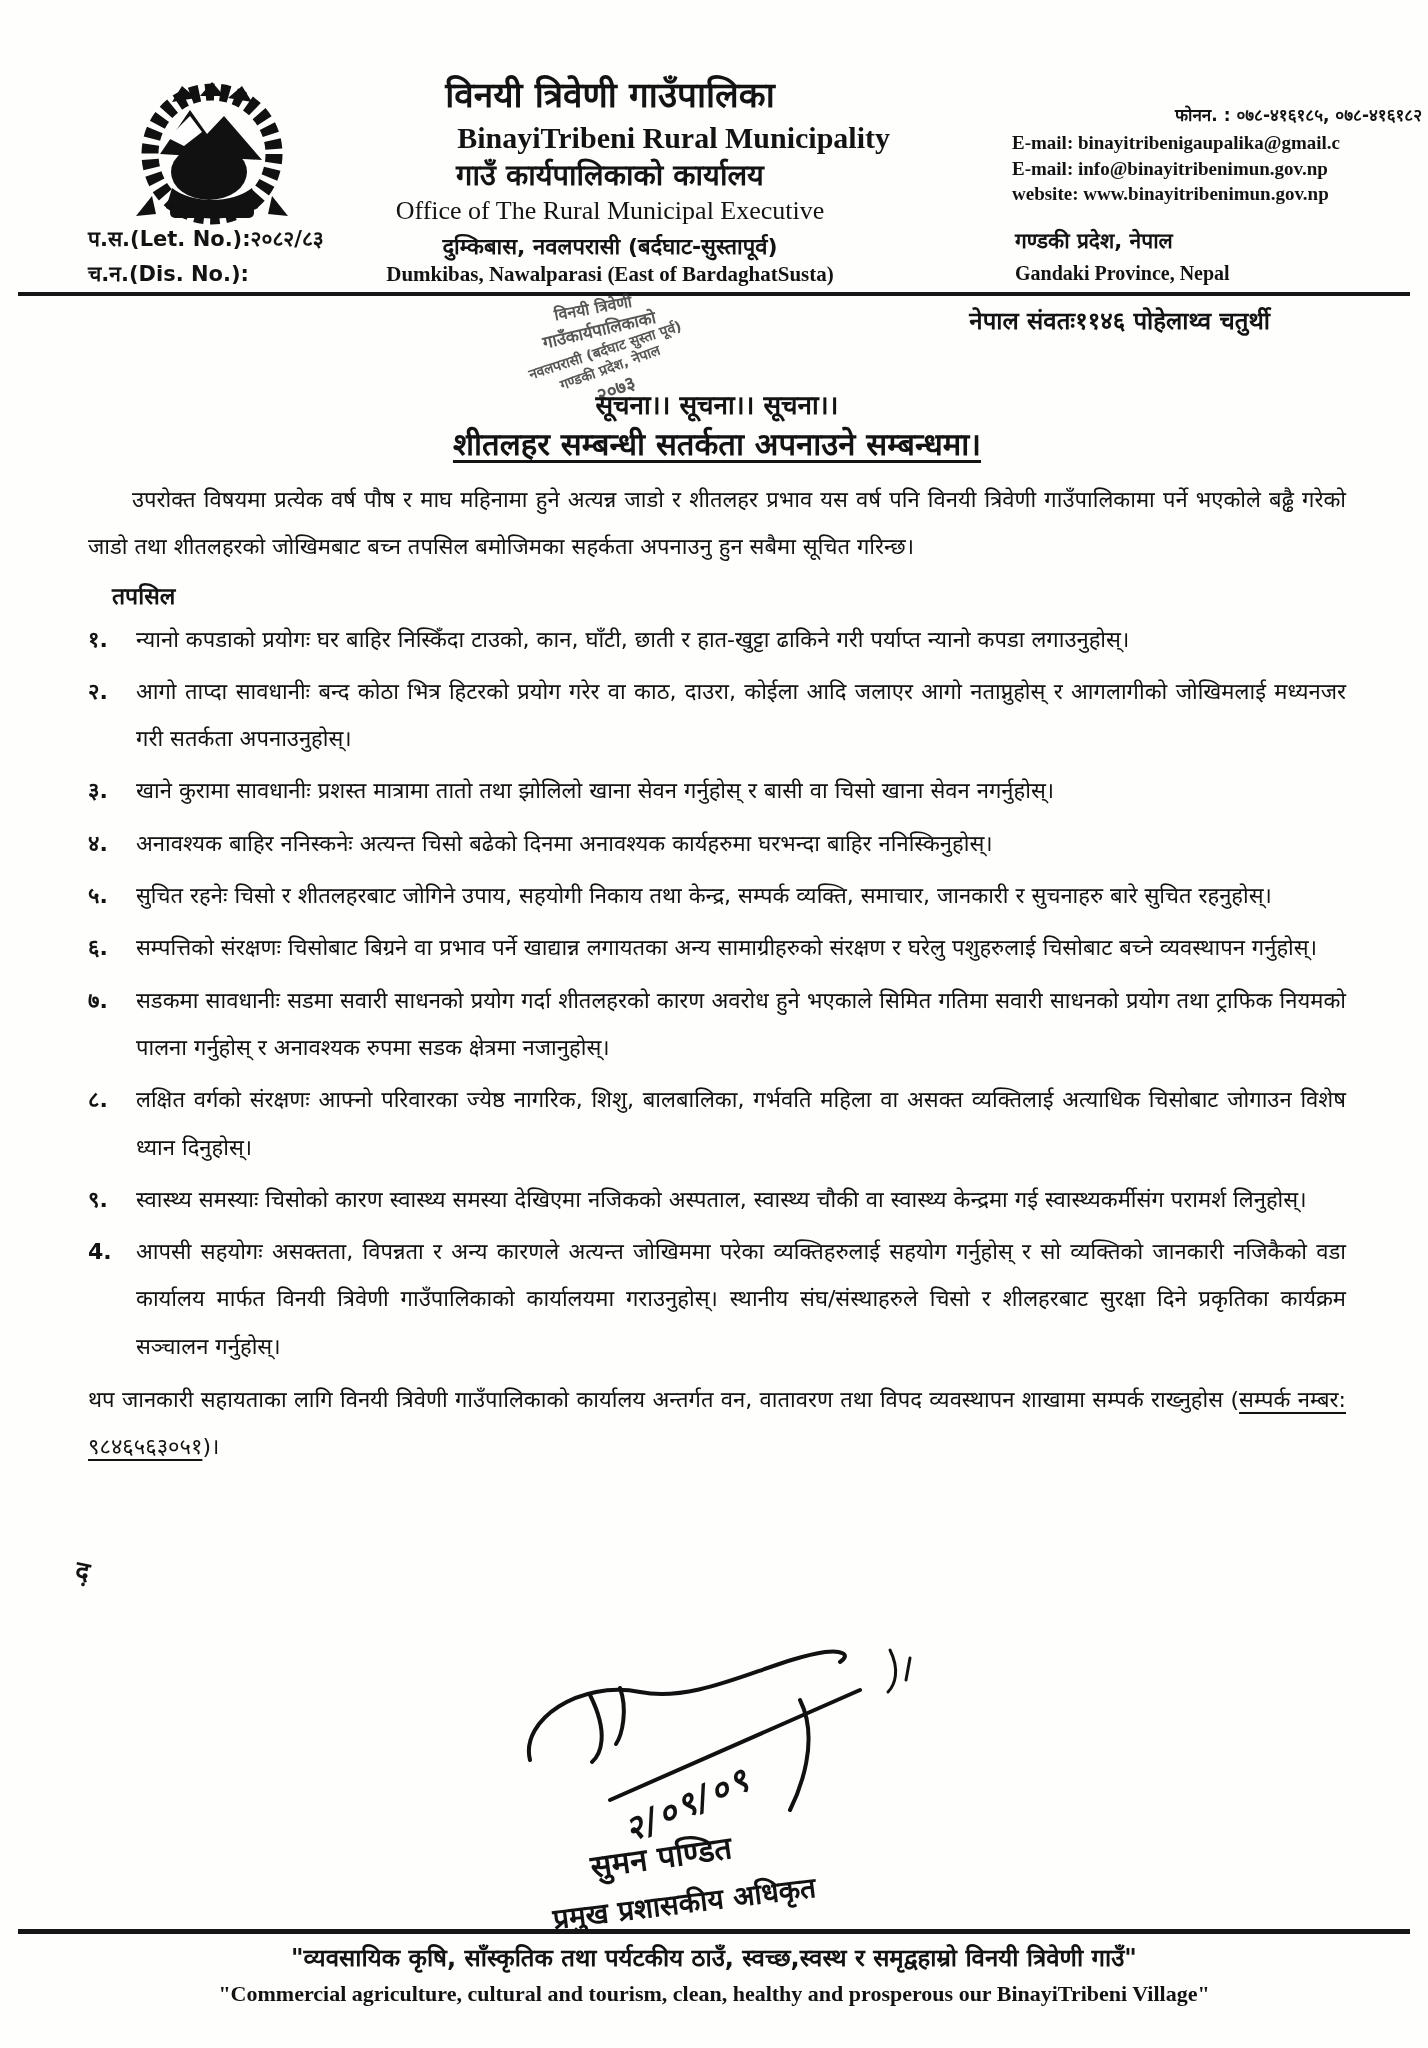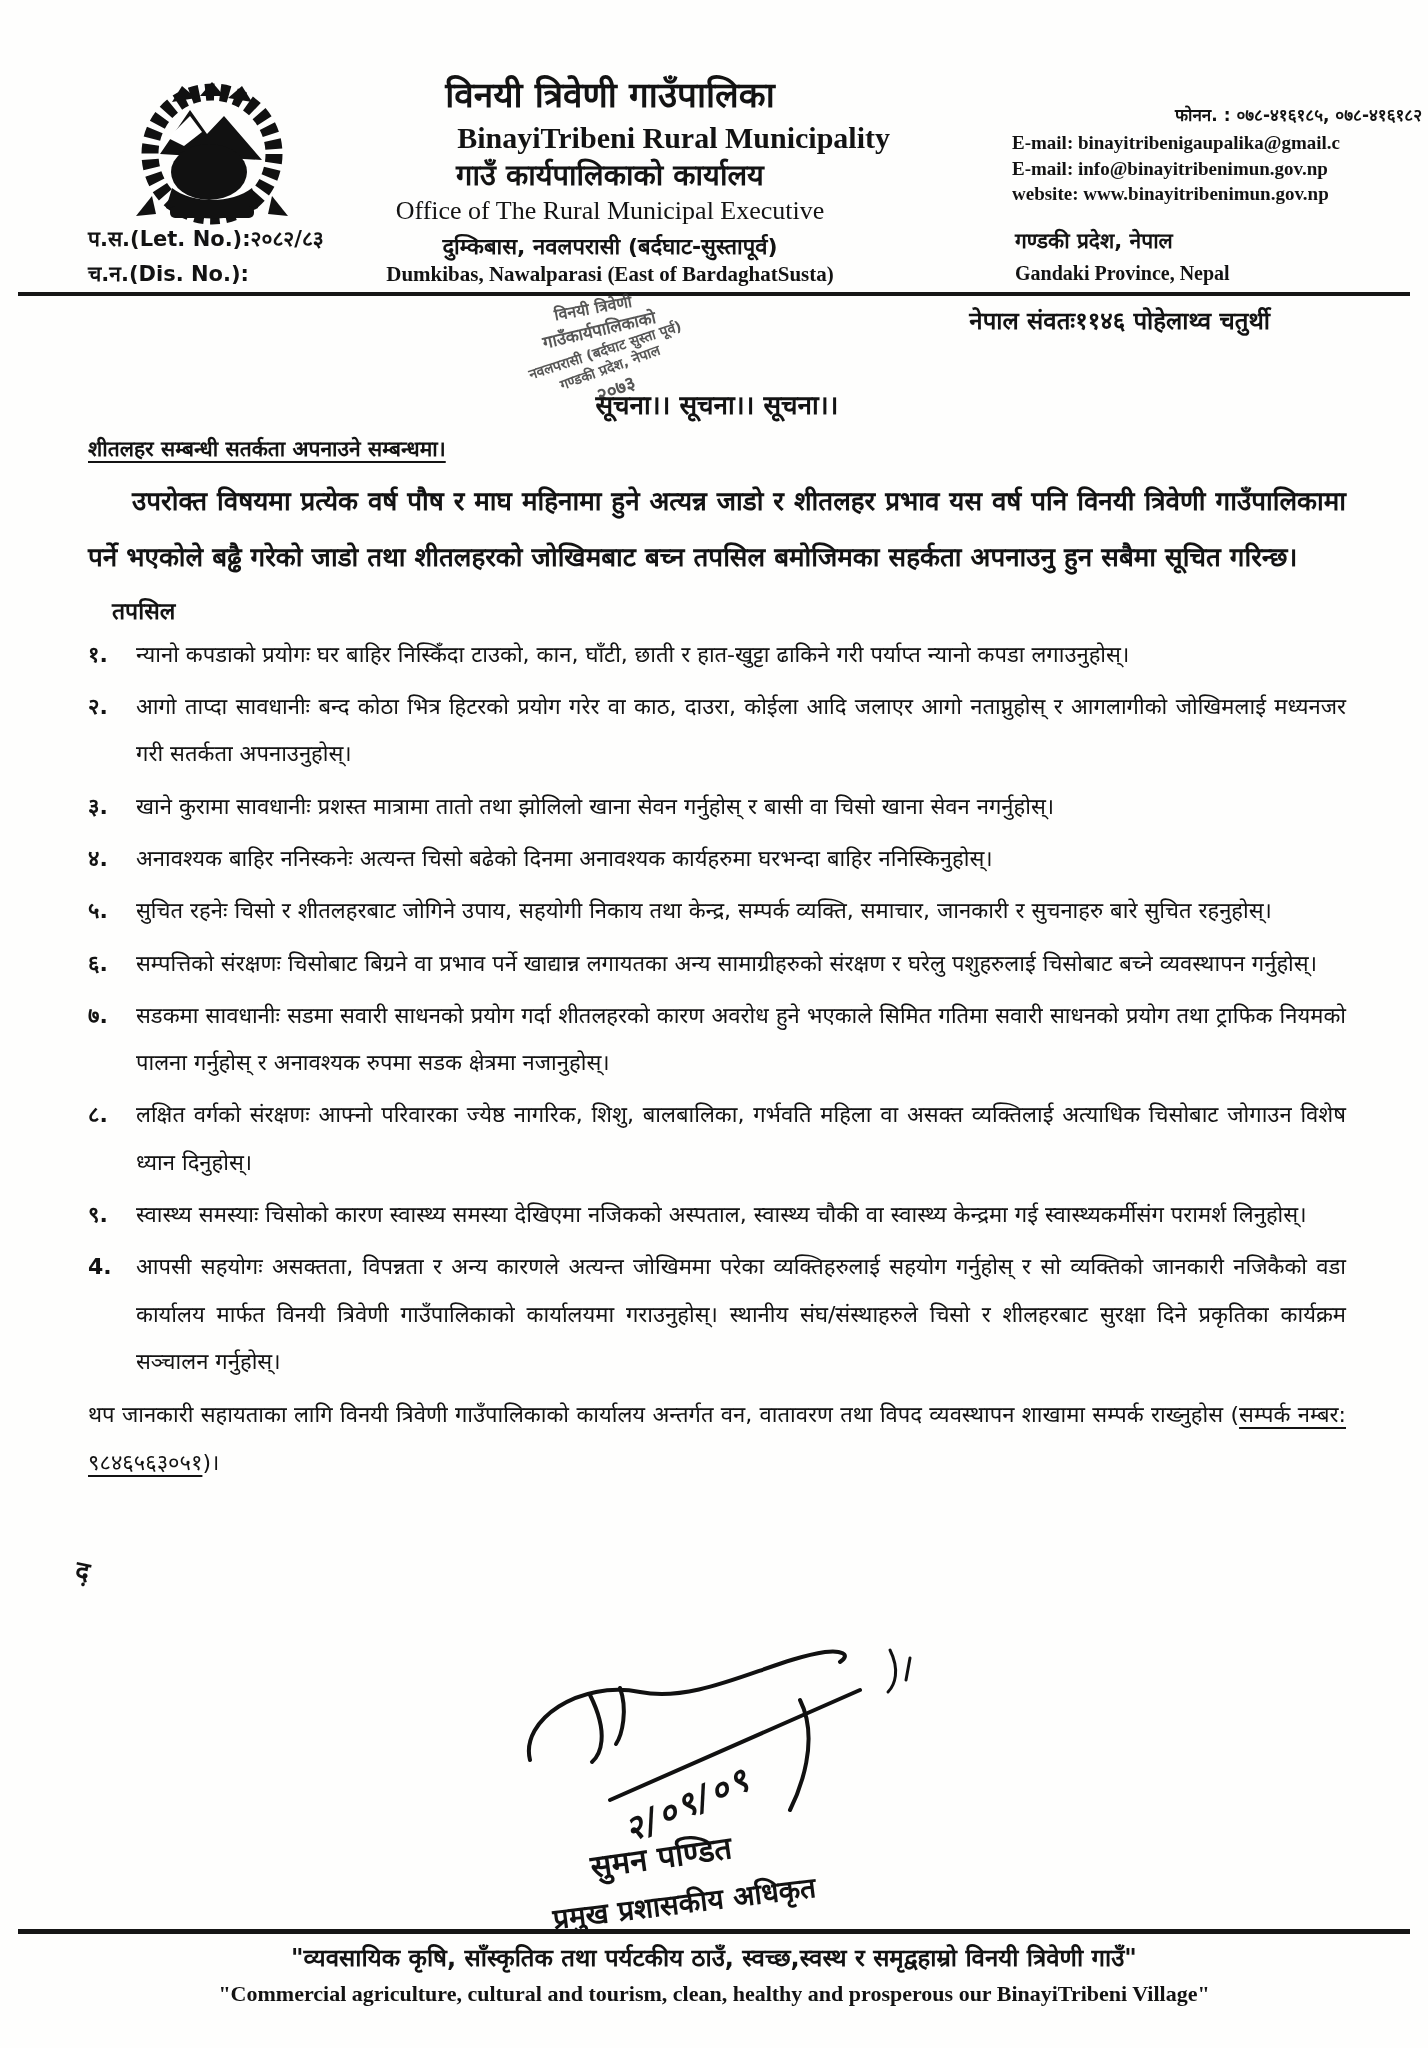--- a/index.html
+++ b/index.html
@@ -30,23 +30,23 @@
   .s2{font-size:17px;transform:rotate(3deg);}
   .s3{font-size:14px;transform:rotate(-2deg);}
   .s4{font-size:14px;transform:rotate(-4deg);}
   .s5{font-size:19px;transform:rotate(-6deg);}
   
   .dateblock{position:absolute;left:760px;top:300px;width:510px;text-align:right;
              font-size:24px;font-weight:bold;line-height:1.75;}
   
   .body{position:absolute;left:88px;top:386px;width:1258px;}
   .notice-heading{text-align:center;font-size:26px;font-weight:bold;}
-  .subject{text-align:left;font-size:21px;font-weight:bold;text-decoration:underline;
-           text-underline-offset:5px;margin-top:12px;}
-  .intro{font-size:26px;line-height:2.15;text-align:justify;text-indent:44px;margin-top:12px;font-weight:bold;}
+  .subject{text-align:center;font-size:31px;font-weight:bold;text-decoration:underline;
+           text-underline-offset:5px;}
+  .intro{font-size:22px;line-height:2.15;text-align:justify;text-indent:44px;margin-top:12px;}
   .tapasil{font-size:23px;font-weight:bold;margin:8px 0 4px 24px;}
   ol.items{list-style:none;margin:0;padding:0;}
   .item{display:flex;font-size:22px;line-height:2.15;margin-top:5px;}
   .num{flex:none;width:48px;font-weight:bold;}
   .txt{flex:1;text-align:justify;}
   .closing{font-size:22px;line-height:2.15;text-align:justify;margin-top:6px;}
   .ul{ text-decoration:underline;text-underline-offset:5px;}
   
   .sig{position:absolute;left:470px;top:1640px;width:620px;height:290px;}
   .sig svg{position:absolute;left:0;top:0;}

